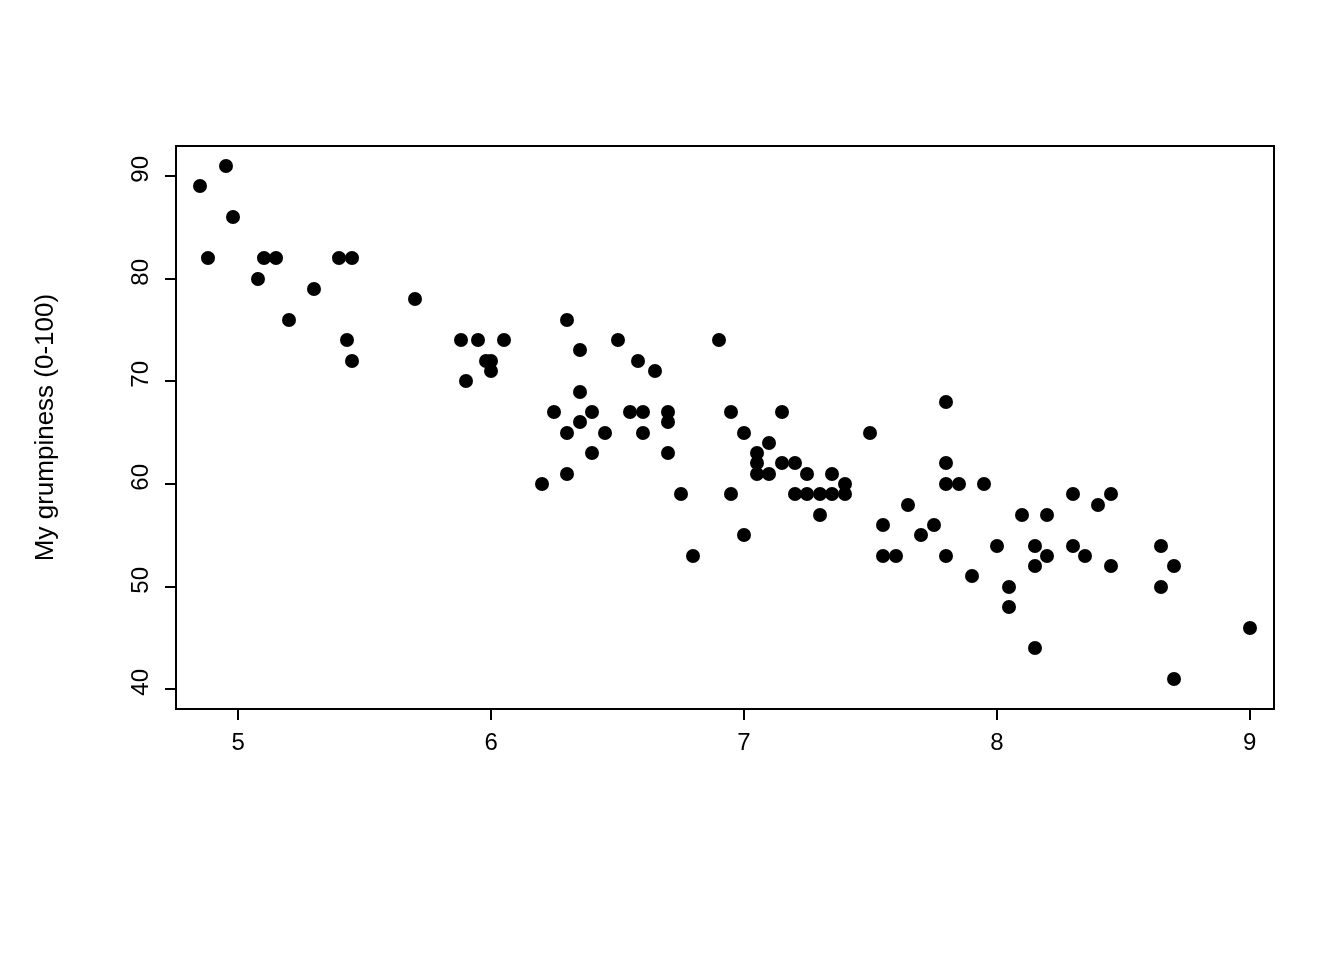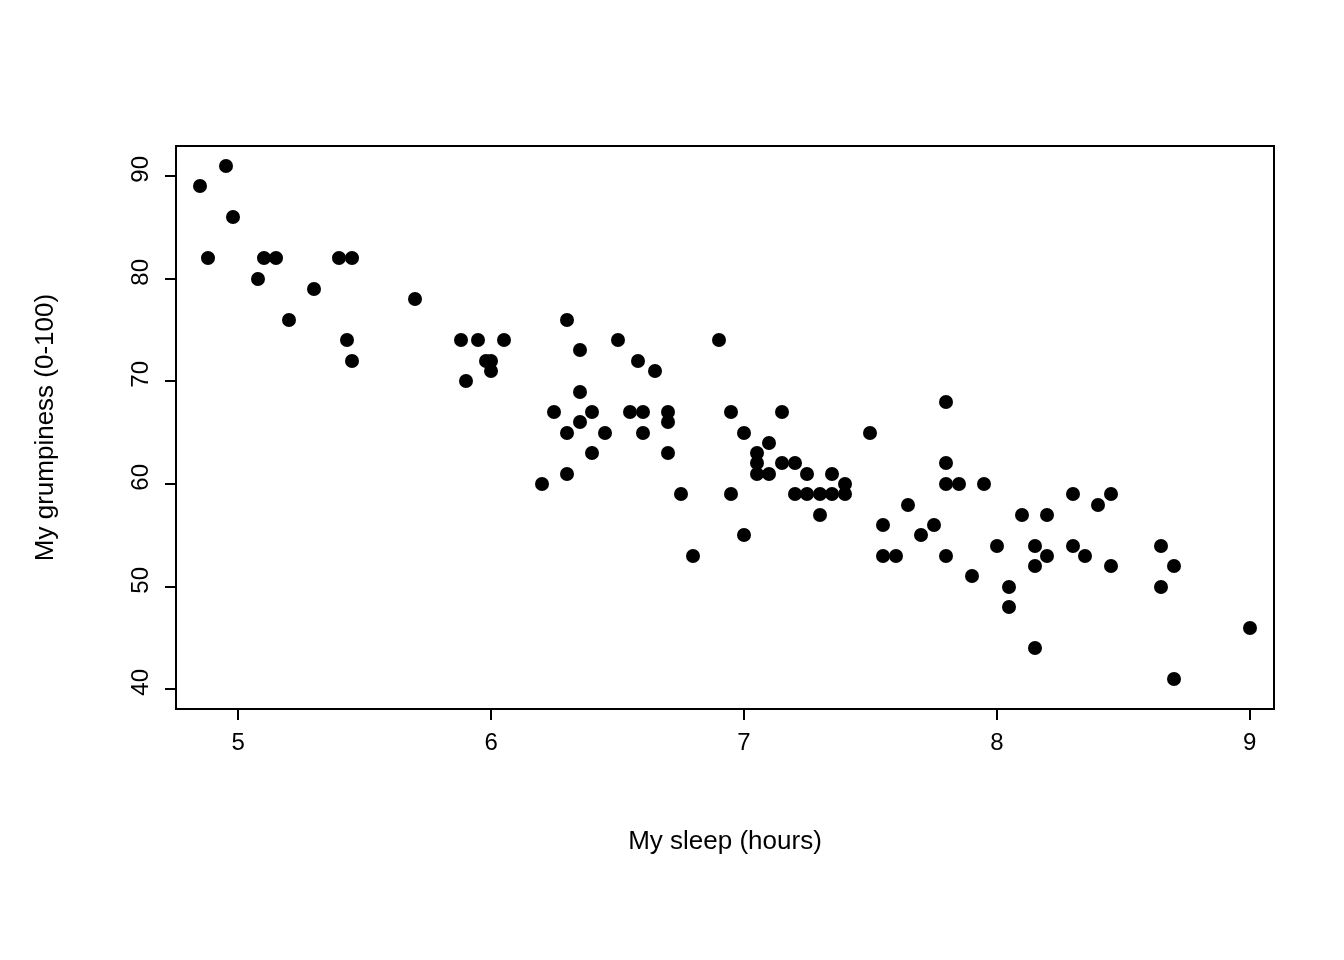--- a/index.html
+++ b/index.html
@@ -94,21 +94,20 @@
       border-radius: 50%;
       transform: translate(-50%, -50%);
     }
   </style>
 </head>
 <body>
 
 <div class="chart-container">
   <div class="plot-area" id="plot-area"></div>
 
-  <div class="x-axis-label">My sleep (hours)</div>
   <div class="y-axis-label">
     <span>My grumpiness (0-100)</span>
   </div>
 
   <div id="x-ticks-container">
       <div class="x-tick" style="left: 237.218px;"></div>
       <div class="x-tick-label" style="left: 238.218px;">5</div>
       <div class="x-tick" style="left: 490.092px;"></div>
       <div class="x-tick-label" style="left: 491.092px;">6</div>
       <div class="x-tick" style="left: 742.966px;"></div>

